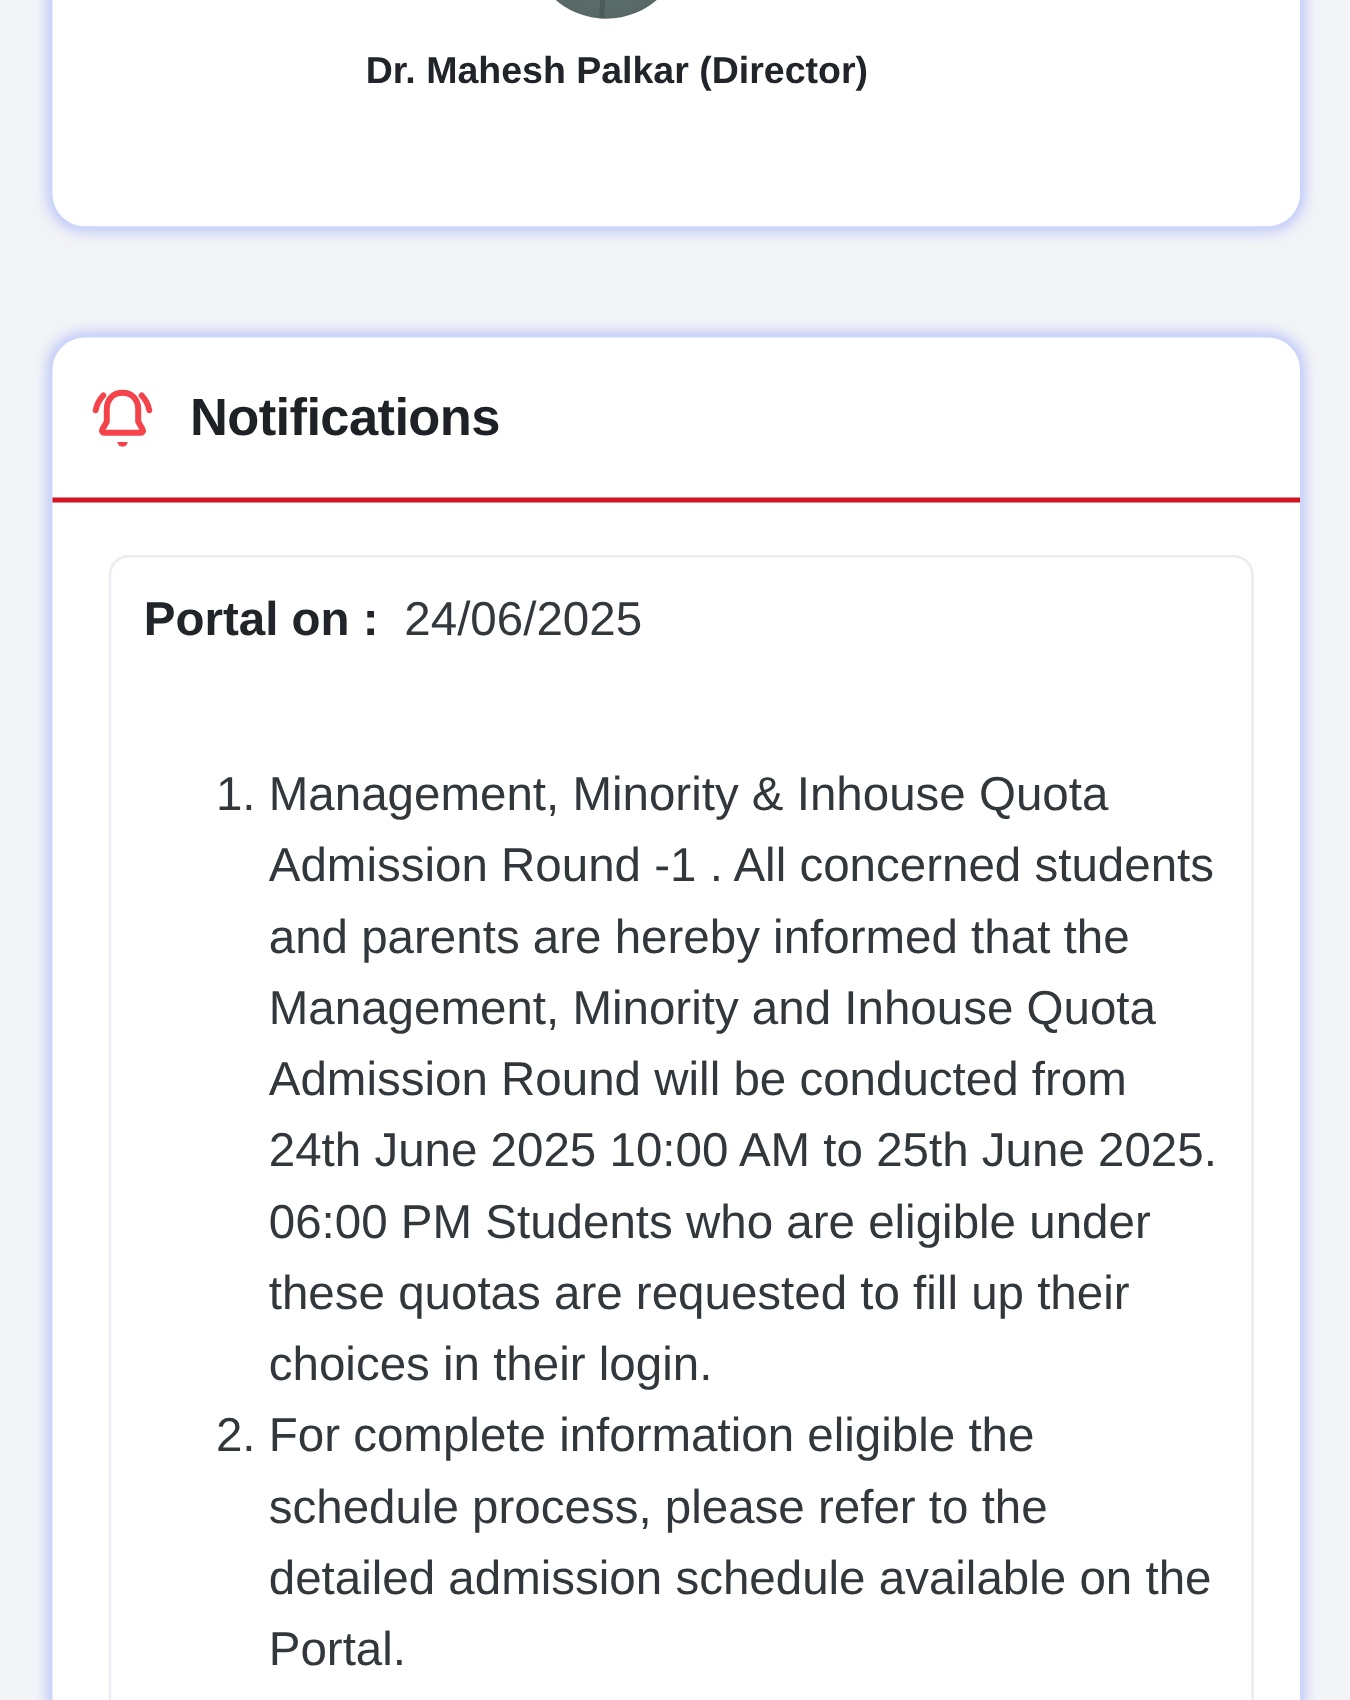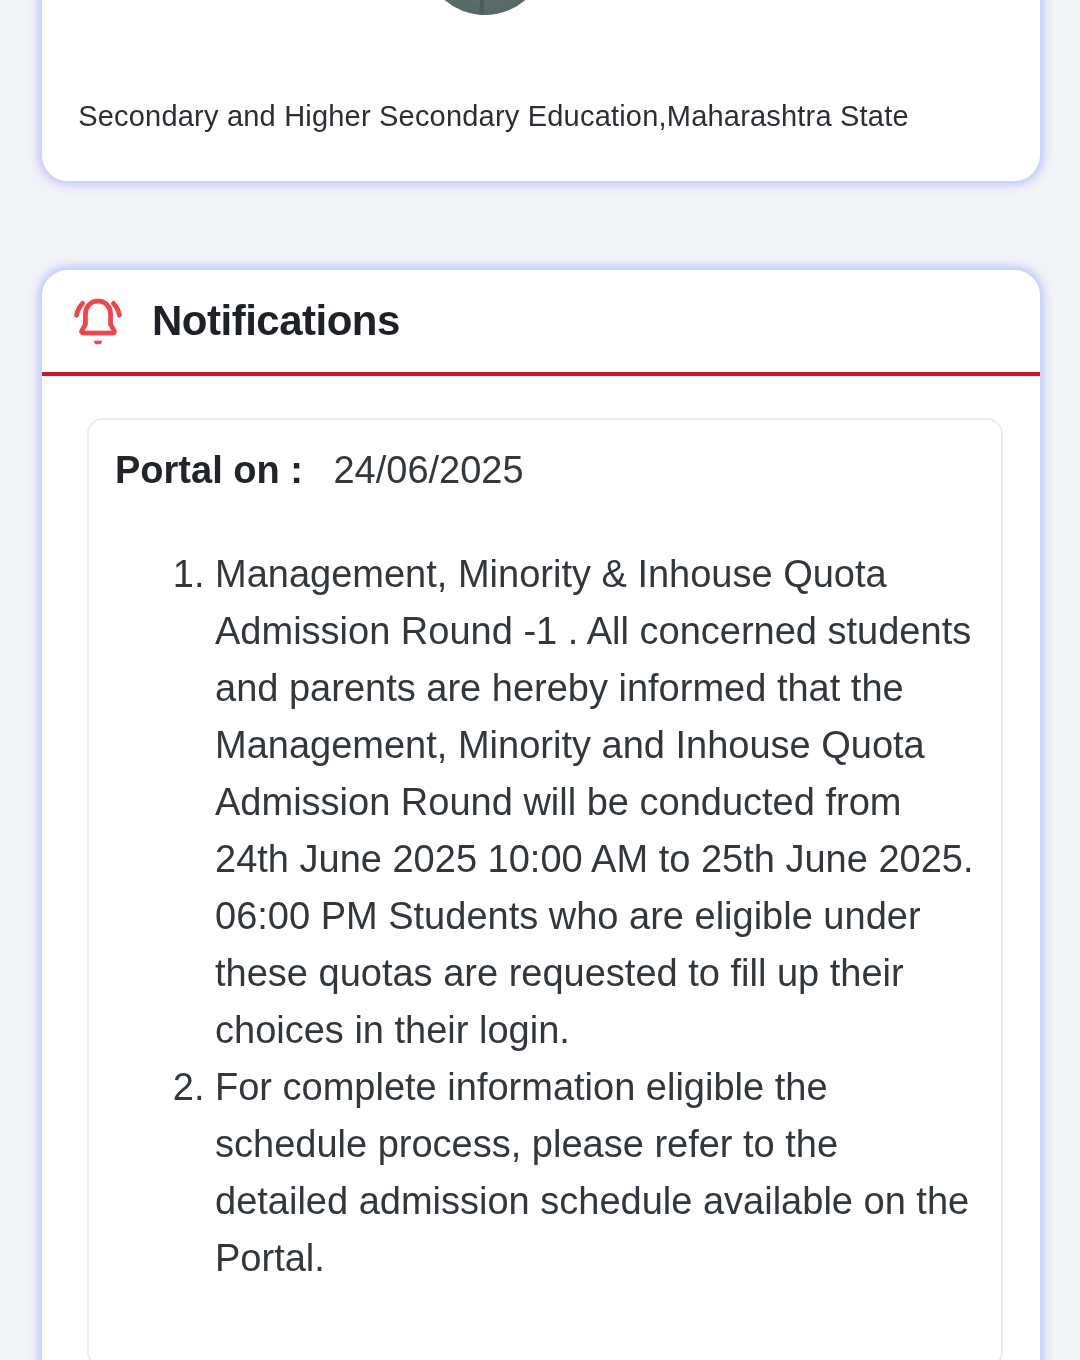--- a/index.html
+++ b/index.html
@@ -82,21 +82,21 @@
   }
   
   .notifications-card {
     top: 268px;
     height: 1200px; 
   }
   .notif-header {
     display: flex;
     align-items: center;
     gap: 28px;
-    height: 102px;
+    height: 128px;
     padding: 0 30px;
   }
   .bell { width: 52px; height: 64px; display: inline-flex; margin-top: 2px; }
   .bell svg { width: 100%; height: 100%; }
   .notif-title {
     font-size: 42px;
     font-weight: 700;
     letter-spacing: -0.5px;
     color: #1e2126;
   }
@@ -112,44 +112,44 @@
     border: 2px solid #ececf1;
     border-radius: 16px;
     padding: 26px 26px;
   }
   .publish-row {
     font-size: 38px;
     line-height: 48px;
     color: #33383d;
   }
   .publish-label { font-weight: 700; color: #212529; }
-  .publish-date { font-weight: 400; margin-left: 20px; }
+  .publish-date { font-weight: 400; margin-left: 10px; }
   .points {
-    margin-top: 52px;
+    margin-top: 88px;
     padding-left: 100px;
     list-style: decimal;
   }
   .points li {
     font-size: 38px;
     line-height: 57px;
     color: #32373c;
     white-space: pre-line;
   }
 </style>
 </head>
 <body>
 
 <div class="page">
 
   <section class="card director-card">
     <div class="avatar">
       <div class="avatar-seam"></div>
       <div class="avatar-speck"></div>
     </div>
-    <p class="director-subtitle">Secondary and Higher Secondary Education,Maharashtra State</p>
+    <h2 class="director-name">Dr. Mahesh Palkar (Director)</h2>
   </section>
 
   <section class="card notifications-card">
     <header class="notif-header">
       <span class="bell">
         <svg viewBox="0 0 24 26" fill="none" xmlns="http://www.w3.org/2000/svg">
           <path d="M4.9 4.4 A10.6 10.6 0 0 0 2.1 9.9" stroke="#f4434b" stroke-width="2.2" stroke-linecap="round"></path>
           <path d="M19.1 4.4 A10.6 10.6 0 0 1 21.9 9.9" stroke="#f4434b" stroke-width="2.2" stroke-linecap="round"></path>
           <path d="M12 3.4 c-3.5 0 -5.8 2.5 -5.8 6 v4.7 l-1.65 2.9 a0.78 0.78 0 0 0 0.68 1.17 h13.54 a0.78 0.78 0 0 0 0.68 -1.17 l-1.65 -2.9 v-4.7 c0 -3.5 -2.3 -6 -5.8 -6 z" stroke="#f4434b" stroke-width="2.2" stroke-linejoin="round"></path>
           <path d="M10.1 21.6 a1.9 1.7 0 0 0 3.8 0 z" fill="#f4434b"></path>

